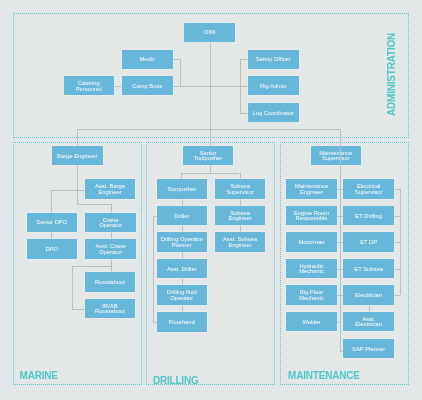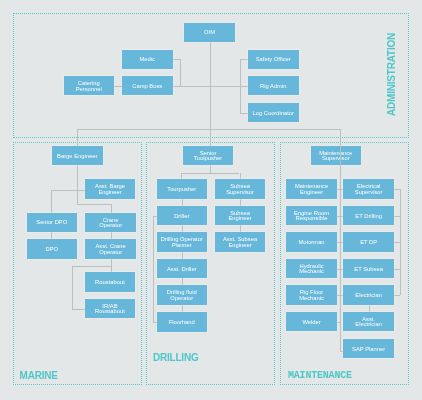--- a/index.html
+++ b/index.html
@@ -24,23 +24,23 @@
 </style>
 </head>
 <body>
 
 <div id="root">
   <div class="sect" style="left:13.3px;top:13.3px;width:395.6px;height:124.4px;"></div>
   <div class="sect-label vert" style="left:385.7px;top:116.3px;">ADMINISTRATION</div>
   <div class="sect" style="left:13.3px;top:141.8px;width:128.3px;height:243.0px;"></div>
   <div class="sect-label" style="left:19.6px;top:369.5px;">MARINE</div>
   <div class="sect" style="left:146.4px;top:141.8px;width:128.5px;height:243.0px;"></div>
-  <div class="sect-label" style="left:152.9px;top:352px;">DRILLING</div>
+  <div class="sect-label" style="left:152.9px;top:375px;">DRILLING</div>
   <div class="sect" style="left:279.6px;top:141.8px;width:129.3px;height:243.0px;"></div>
-  <div class="sect-label" style="left:288px;top:369.5px;font-family:Liberation Mono, monospace;">MAINTENANCE</div>
+  <div class="sect-label" style="left:288px;top:369.5px;">MAINTENANCE</div>
   <div class="ln v" style="left:209.6px;top:42.0px;height:104.4px;"></div>
   <div class="ln v" style="left:180.4px;top:59.2px;height:26.8px;"></div>
   <div class="ln h" style="left:172.5px;top:59.2px;width:8.4px;"></div>
   <div class="ln h" style="left:172.5px;top:86.0px;width:37.6px;"></div>
   <div class="ln h" style="left:113.6px;top:86.0px;width:8.9px;"></div>
   <div class="ln v" style="left:240.0px;top:59.2px;height:53.7px;"></div>
   <div class="ln h" style="left:240.0px;top:59.2px;width:8.5px;"></div>
   <div class="ln h" style="left:210.0px;top:86.0px;width:38.5px;"></div>
   <div class="ln h" style="left:240.0px;top:112.9px;width:8.5px;"></div>
   <div class="ln h" style="left:77.2px;top:129.0px;width:262.6px;"></div>

